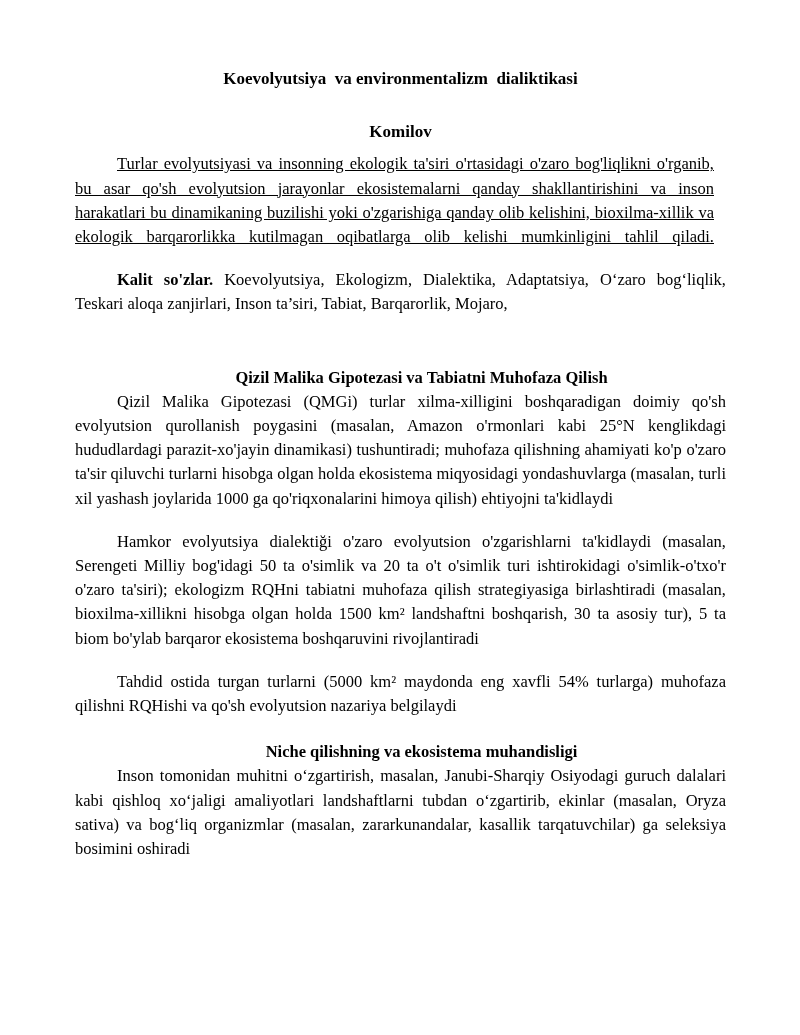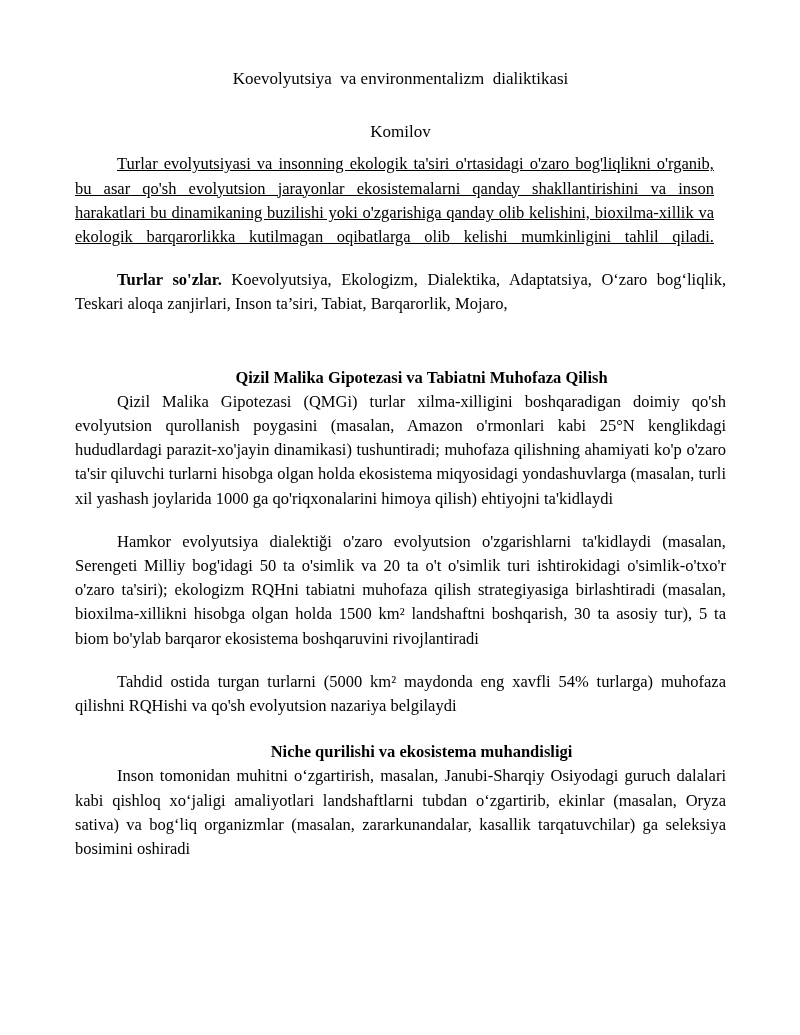--- a/index.html
+++ b/index.html
@@ -15,21 +15,21 @@
     padding: 67px 74px 40px 75px;
     background: #ffffff;
     color: #000000;
     font-family: "Liberation Serif", serif;
     font-size: 16.5px;
     line-height: 24.2px;
     overflow: hidden;
   }
   .centered {
     text-align: center;
-    font-weight: normal;
+    font-weight: bold;
     margin: 0;
     font-size: 17px;
   }
   .title {
     margin: 0;
     white-space: pre-wrap;
   }
   .author {
     margin: 29px 0 0 0;
   }
@@ -69,27 +69,27 @@
 
 <div class="page">
 
   <p class="centered title">Koevolyutsiya  va environmentalizm  dialiktikasi</p>
 
   <p class="centered author">Komilov</p>
 
 
   <p class="para abstract">Turlar evolyutsiyasi va insonning ekologik ta'siri o'rtasidagi o'zaro bog'liqlikni o'rganib, bu asar qo'sh evolyutsion jarayonlar ekosistemalarni qanday shakllantirishini va inson harakatlari bu dinamikaning buzilishi yoki o'zgarishiga qanday olib kelishini, bioxilma-xillik va ekologik barqarorlikka kutilmagan oqibatlarga olib kelishi mumkinligini tahlil qiladi.</p>
 
-  <p class="para"><span class="keywords-label">Turlar so'zlar.</span> <span>Koevolyutsiya, Ekologizm, Dialektika, Adaptatsiya, O‘zaro bog‘liqlik, Teskari aloqa zanjirlari, Inson ta’siri, Tabiat, Barqarorlik, Mojaro,</span></p>
+  <p class="para"><span class="keywords-label">Kalit so'zlar.</span> <span>Koevolyutsiya, Ekologizm, Dialektika, Adaptatsiya, O‘zaro bog‘liqlik, Teskari aloqa zanjirlari, Inson ta’siri, Tabiat, Barqarorlik, Mojaro,</span></p>
 
   <p class="sec-heading first-sec">Qizil Malika Gipotezasi va Tabiatni Muhofaza Qilish</p>
 
   <p class="para after-heading">Qizil Malika Gipotezasi (QMGi) turlar xilma-xilligini boshqaradigan doimiy qo'sh evolyutsion qurollanish poygasini (masalan, Amazon o'rmonlari kabi 25°N kenglikdagi hududlardagi parazit-xo'jayin dinamikasi) tushuntiradi;  muhofaza qilishning ahamiyati ko'p o'zaro ta'sir qiluvchi turlarni hisobga olgan holda ekosistema miqyosidagi yondashuvlarga (masalan, turli xil yashash joylarida 1000 ga qo'riqxonalarini himoya qilish) ehtiyojni ta'kidlaydi</p>
 
   <p class="para">Hamkor evolyutsiya dialektiği o'zaro evolyutsion o'zgarishlarni ta'kidlaydi (masalan, Serengeti Milliy bog'idagi 50 ta o'simlik va 20 ta o't o'simlik turi ishtirokidagi o'simlik-o'txo'r o'zaro ta'siri); ekologizm RQHni tabiatni muhofaza qilish strategiyasiga birlashtiradi (masalan, bioxilma-xillikni hisobga olgan holda 1500 km² landshaftni boshqarish, 30 ta asosiy tur), 5 ta biom bo'ylab barqaror ekosistema boshqaruvini rivojlantiradi</p>
 
   <p class="para">Tahdid ostida turgan turlarni (5000 km² maydonda eng xavfli 54% turlarga) muhofaza qilishni RQHishi va qo'sh evolyutsion nazariya belgilaydi</p>
 
-  <p class="sec-heading">Niche qurilishi va ekosistema muhandisligi</p>
+  <p class="sec-heading">Niche qilishning va ekosistema muhandisligi</p>
 
   <p class="para after-heading">Inson tomonidan muhitni o‘zgartirish, masalan, Janubi-Sharqiy Osiyodagi guruch dalalari kabi qishloq xo‘jaligi amaliyotlari landshaftlarni tubdan o‘zgartirib, ekinlar (masalan, Oryza sativa) va bog‘liq organizmlar (masalan, zararkunandalar, kasallik tarqatuvchilar) ga seleksiya bosimini oshiradi</p>
 
 </div>
 
 </body></html>

